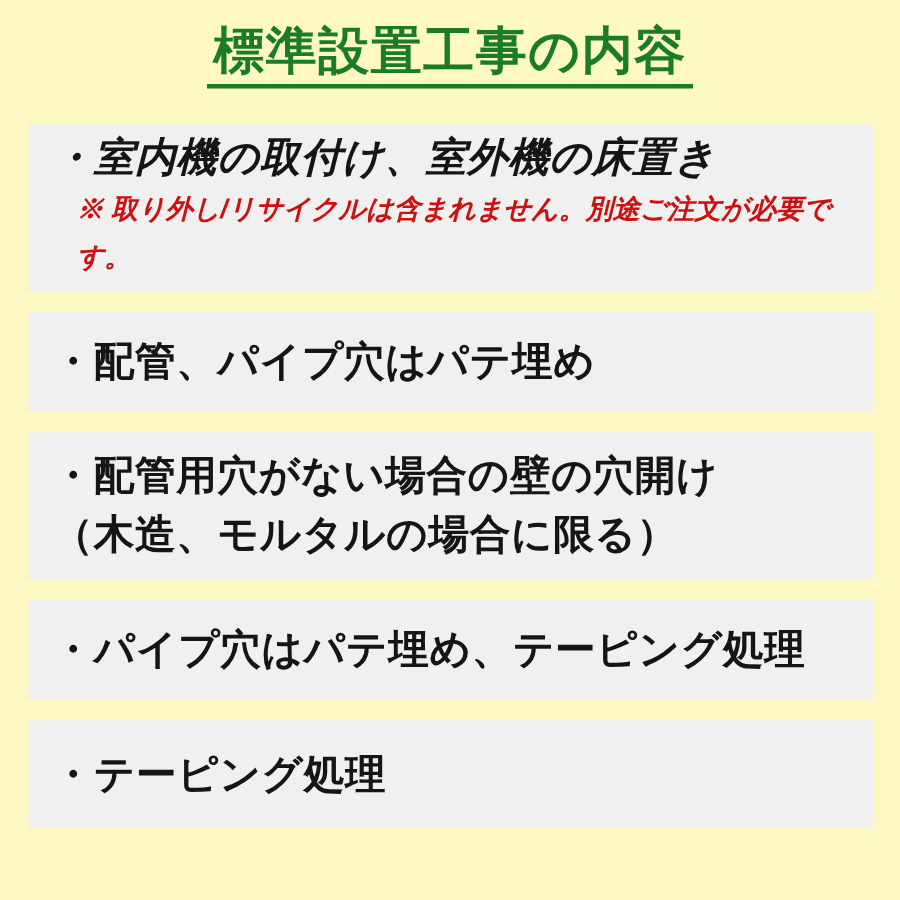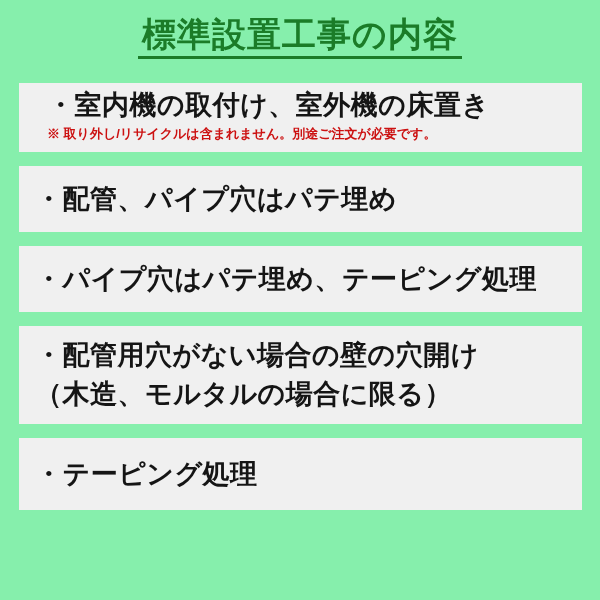--- a/index.html
+++ b/index.html
@@ -5,21 +5,21 @@
   html, body {
     margin: 0;
     padding: 0;
     background: #ffffff;
     font-family: "Liberation Sans", sans-serif;
   }
   .page {
     position: relative;
     width: 600px;
     height: 600px;
-    background: #86efac;
+    background: #fef9c3;
     overflow: hidden;
   }
   .title {
     margin: 14px 0 0 0;
     text-align: center;
     font-size: 34px;
     line-height: 41px;
     font-weight: bold;
   }
   .title-text {
@@ -36,32 +36,34 @@
     background: #f0f0f0;
     margin: 0 18px 14px 19px;
     padding: 19px 16px;
     color: #151515;
     font-size: 27px;
     font-weight: bold;
     line-height: 28px;
     letter-spacing: 0.5px;
   }
   .item.has-note {
-    padding: 7px 28px;
+    padding: 7px 16px;
+    font-style: italic;
   }
   .item.has-note .item-line {
     line-height: 30px;
   }
   .item-note {
     margin-top: 3px;
     color: #cc1111;
-    font-size: 13px;
+    font-size: 18px;
     font-weight: bold;
-    line-height: 22px;
+    line-height: 32px;
     letter-spacing: 0;
+    margin-left: 16px;
   }
   .item.two-line {
     padding: 10px 16px;
   }
   .item.two-line .item-line {
     line-height: 39px;
   }
   .item.last {
     padding: 22px 16px;
   }
@@ -78,27 +80,27 @@
     <div class="item has-note">
       <div class="item-line">・室内機の取付け、室外機の床置き</div>
       <div class="item-note">※ 取り外し/リサイクルは含まれません。別途ご注文が必要です。</div>
     </div>
 
 
     <div class="item">
       <div class="item-line">・配管、パイプ穴はパテ埋め</div>
     </div>
 
-    <div class="item">
-      <div class="item-line">・パイプ穴はパテ埋め、テーピング処理</div>
-    </div>
-
     <div class="item two-line">
       <div class="item-line">・配管用穴がない場合の壁の穴開け</div>
       <div class="item-line">（木造、モルタルの場合に限る）</div>
+    </div>
+
+    <div class="item">
+      <div class="item-line">・パイプ穴はパテ埋め、テーピング処理</div>
     </div>
 
     <div class="item last">
       <div class="item-line">・テーピング処理</div>
     </div>
 
   </div>
 </div>
 
 </body></html>

